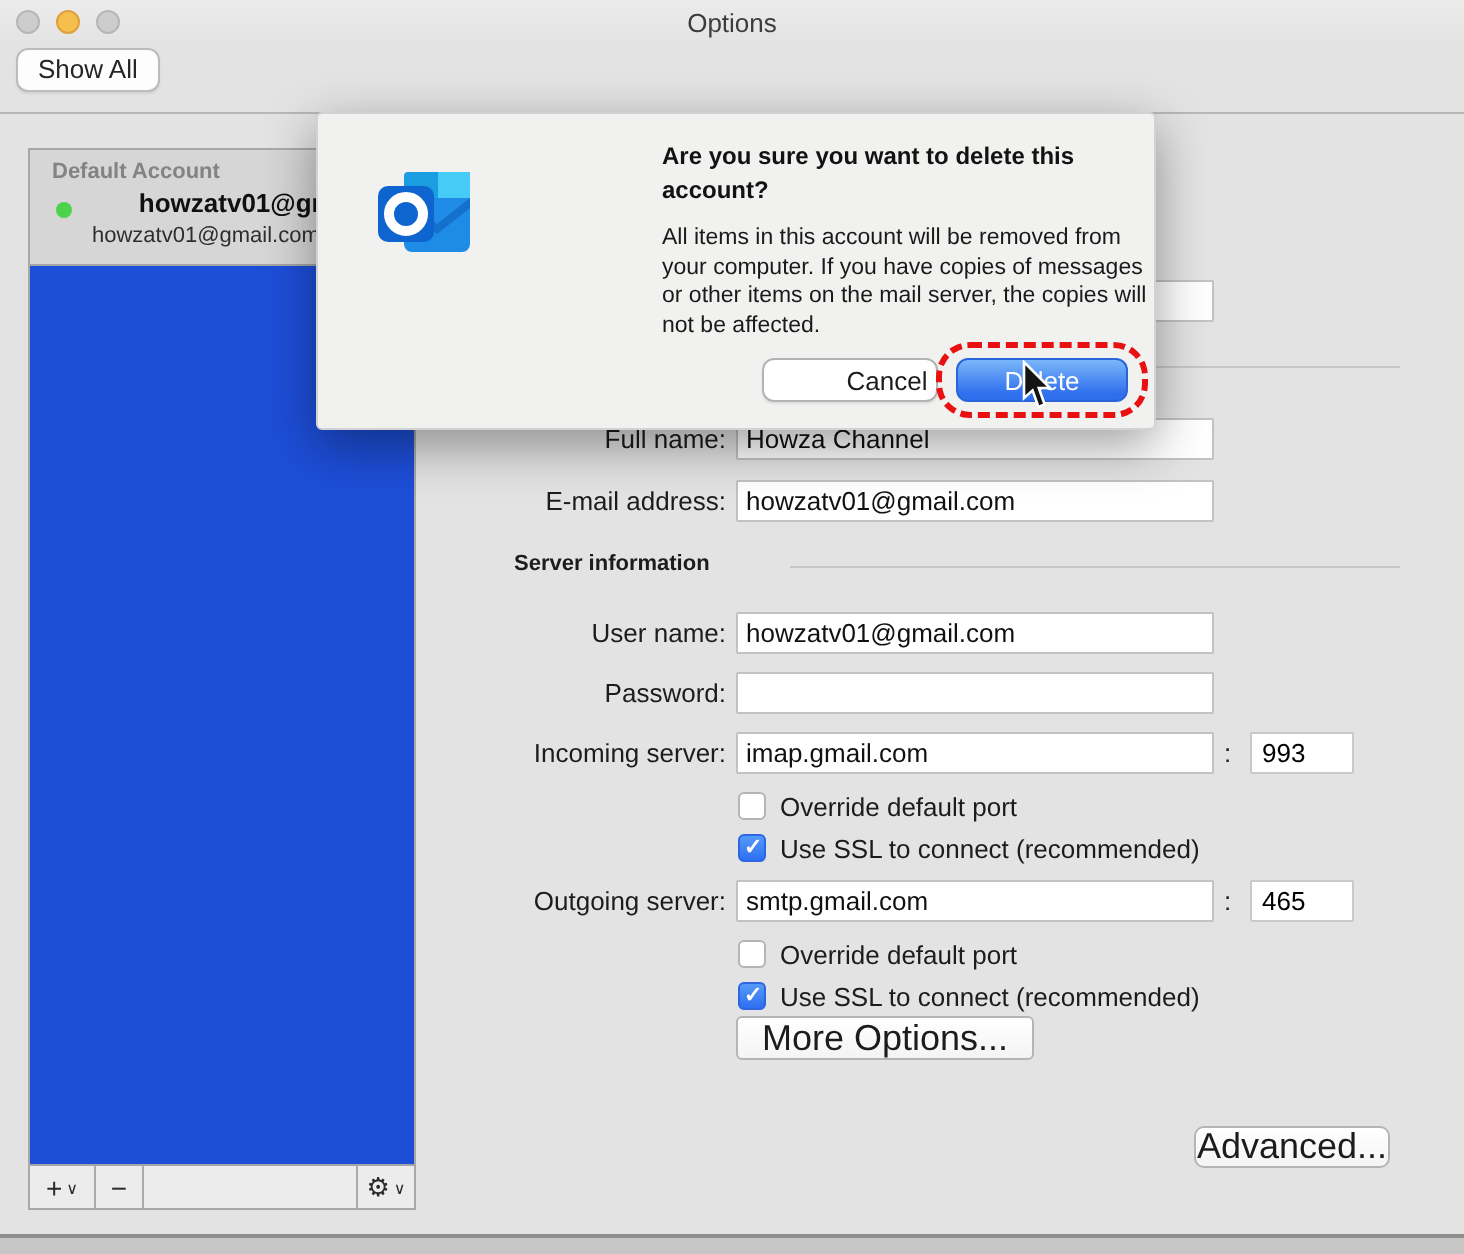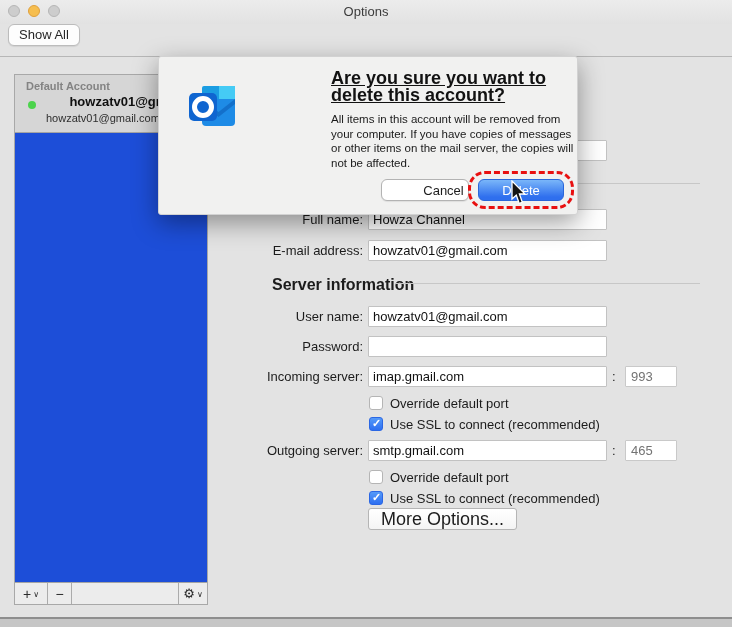--- a/index.html
+++ b/index.html
@@ -32,36 +32,36 @@
   .sb-remove{width:24px;border-right:1px solid #ababab;}
   .sb-spacer{flex:1;}
   .sb-gear{width:29px;border-left:1px solid #ababab;}
   .chev{font-size:8px;color:#2b2b2b;margin-left:2px;transform:translateY(1px);}
   .gear-glyph{font-size:13px;line-height:1;}
 
   
   .field-label{position:absolute;width:154px;left:209px;text-align:right;font-size:13px;color:#1c1c1c;line-height:21px;}
   .tf{position:absolute;left:368px;width:239px;height:21px;box-sizing:border-box;border:1px solid #c2c2c2;background:#fff;font-size:13px;color:#111;padding:0 4px;font-family:"Liberation Sans",sans-serif;border-radius:1px;}
   .tf:disabled{color:#b2b2b2;background:#fff;}
-  .tf-port{position:absolute;left:625px;width:52px;height:21px;box-sizing:border-box;border:1px solid #c9c9c9;background:#fff;font-size:13px;color:#737373;padding:0 5px;font-family:"Liberation Sans",sans-serif;border-radius:1px;}
+  .tf-port{position:absolute;left:625px;width:52px;height:21px;box-sizing:border-box;border:1px solid #c9c9c9;background:#fff;font-size:13px;color:#000000;padding:0 5px;font-family:"Liberation Sans",sans-serif;border-radius:1px;}
   .colon{position:absolute;left:612px;font-size:13px;color:#1c1c1c;line-height:21px;}
   .hdivider{position:absolute;height:1px;background:#c7c7c7;}
-  .section-hdr{position:absolute;left:272px;font-size:16px;font-weight:bold;color:#1c1c1c;}
+  .section-hdr{position:absolute;left:257px;font-size:11px;font-weight:bold;color:#1c1c1c;}
   .cb{position:absolute;left:369px;width:14px;height:14px;box-sizing:border-box;border:1px solid #b5b5b5;border-radius:3px;background:#fff;}
   .cb[data-checked="true"]{background:linear-gradient(#559af8,#2e6ff1);border-color:#2b67e4;}
   .cb[data-checked="true"]::after{content:"\2713";position:absolute;left:2px;top:-1px;color:#fff;font-size:11px;font-weight:bold;}
   .cb-label{position:absolute;left:390px;font-size:13px;color:#1c1c1c;line-height:15px;}
   .mac-btn{position:absolute;box-sizing:border-box;background:linear-gradient(#ffffff,#f4f4f4);border:1px solid #b5b5b5;font-size:18px;color:#1c1c1c;display:flex;align-items:center;justify-content:center;font-family:"Liberation Sans",sans-serif;}
   .more-options{left:368px;top:508px;height:22px;padding:0 12px;border-radius:3px;}
   .advanced{left:597px;top:563px;width:98px;height:21px;border-radius:5px;}
 
   
   .dialog{position:absolute;left:158px;top:56px;width:420px;height:159px;background:#f1f1f0;border:1px solid #d2d2d2;border-radius:3px;box-shadow:0 8px 26px rgba(0,0,0,.38);box-sizing:border-box;}
   .dlg-icon{position:absolute;left:27px;top:26px;width:52px;height:52px;}
-  .dlg-title{position:absolute;left:172px;top:13px;width:242px;font-size:18px;font-weight:bold;color:#121212;line-height:17px;text-decoration:underline;}
+  .dlg-title{position:absolute;left:172px;top:13px;width:242px;font-size:12px;font-weight:bold;color:#121212;line-height:17px;}
   .dlg-body{position:absolute;left:172px;top:55px;width:248px;font-size:11.5px;color:#1a1a1a;line-height:14.6px;}
   .dlg-btn{position:absolute;top:122px;height:22px;box-sizing:border-box;border-radius:6px;font-size:13px;display:flex;align-items:center;justify-content:center;font-family:"Liberation Sans",sans-serif;}
   .btn-cancel{left:222px;width:88px;background:#fff;border:1px solid #b3b3b3;color:#1c1c1c;box-shadow:0 1px 1px rgba(0,0,0,.08);padding-left:43px;}
   .btn-delete{left:319px;width:86px;background:linear-gradient(180deg,#7ab6f9,#2f6fee 85%);border:1px solid #2a66d9;color:#fff;}
   .annotation{position:absolute;left:309px;top:114px;width:106px;height:38px;border:3px dashed #e81010;border-radius:17px;box-sizing:border-box;pointer-events:none;}
   .cursor{position:absolute;left:350px;top:123px;width:18px;height:26px;pointer-events:none;}
 </style>
 </head>
 <body>
 
@@ -135,20 +135,21 @@
     <input class="tf" style="top: 440px;" value="smtp.gmail.com">
     <div class="colon" style="top:440px">:</div>
     <input class="tf-port" style="top: 440px;" disabled="" value="465">
 
     <div class="cb" style="top:470px" data-checked="false"></div>
     <div class="cb-label" style="top:470px">Override default port</div>
     <div class="cb" style="top:491px" data-checked="true"></div>
     <div class="cb-label" style="top:491px">Use SSL to connect (recommended)</div>
 
     <button class="mac-btn more-options">More Options...</button>
+    <button class="mac-btn advanced">Advanced...</button>
 
     <div class="dialog">
       <svg class="dlg-icon" viewBox="0 0 52 52">
         <rect x="16" y="3" rx="2" width="33" height="26" fill="#1b9de2"></rect>
         <rect x="33" y="3" width="16" height="13" fill="#45cbf5"></rect>
         <rect x="33" y="16" width="16" height="13" fill="#2fb3ee"></rect>
         <path d="M16 16 h33 v23 a4 4 0 0 1 -4 4 h-25 a4 4 0 0 1 -4 -4 z" fill="#1e8be6"></path>
         <path d="M16 16 l16.5 13 L49 16 v5 L32.5 34 16 21 z" fill="#0b5bb5" opacity="0.55"></path>
         <rect x="3" y="10" width="28" height="28" rx="5" fill="#0f65d0"></rect>
         <circle cx="17" cy="24" r="8.5" fill="none" stroke="#ffffff" stroke-width="5"></circle>

